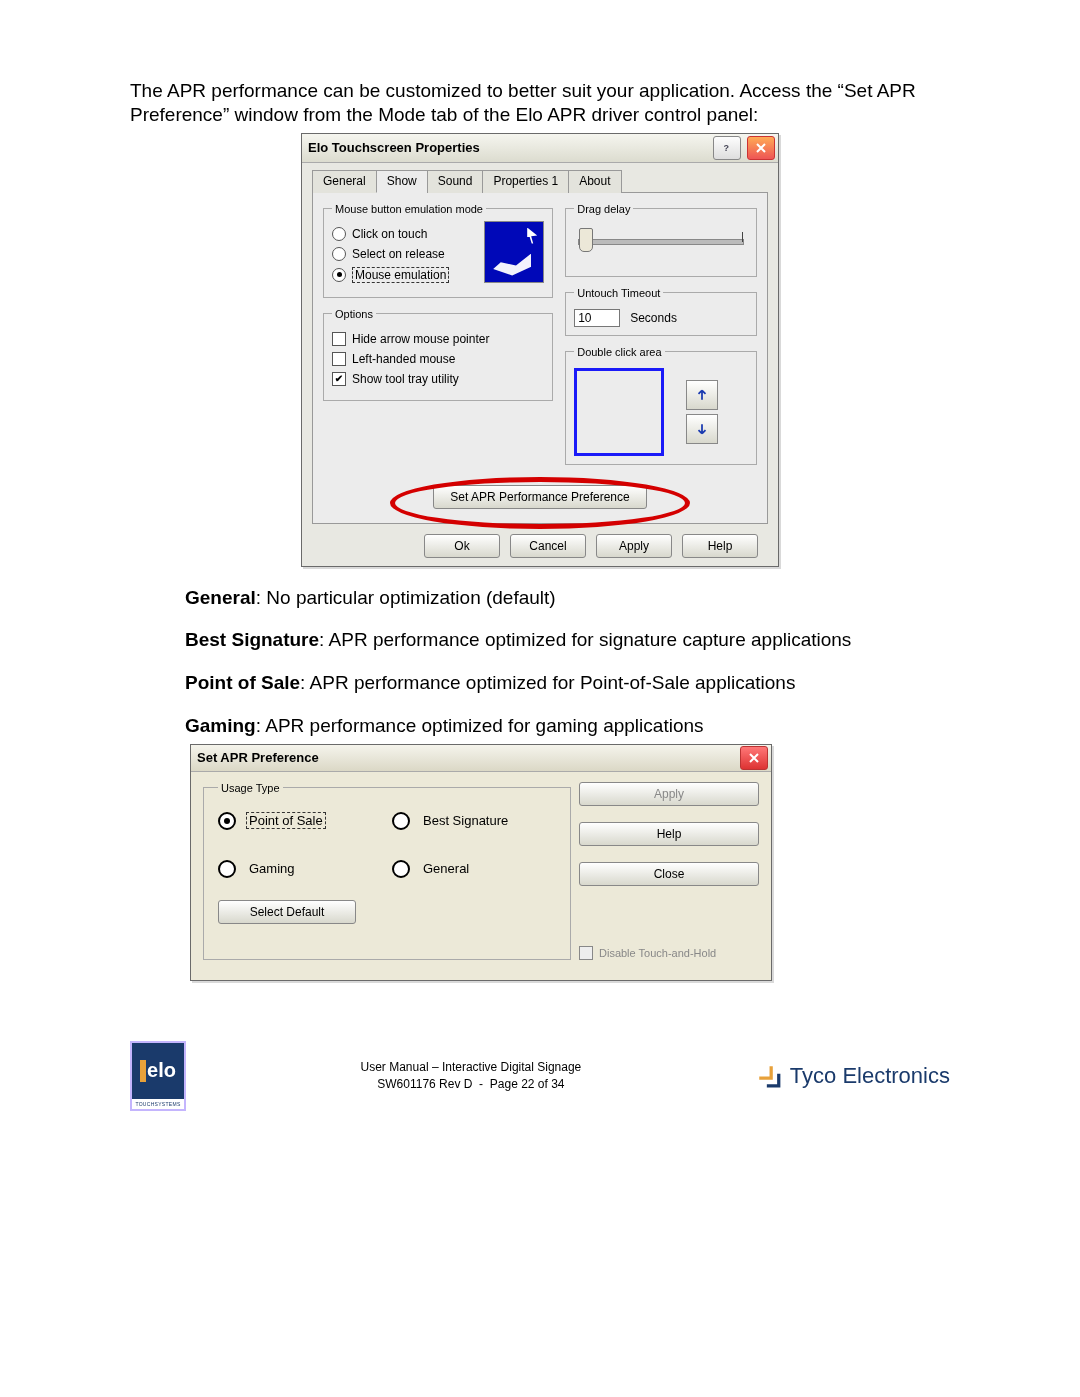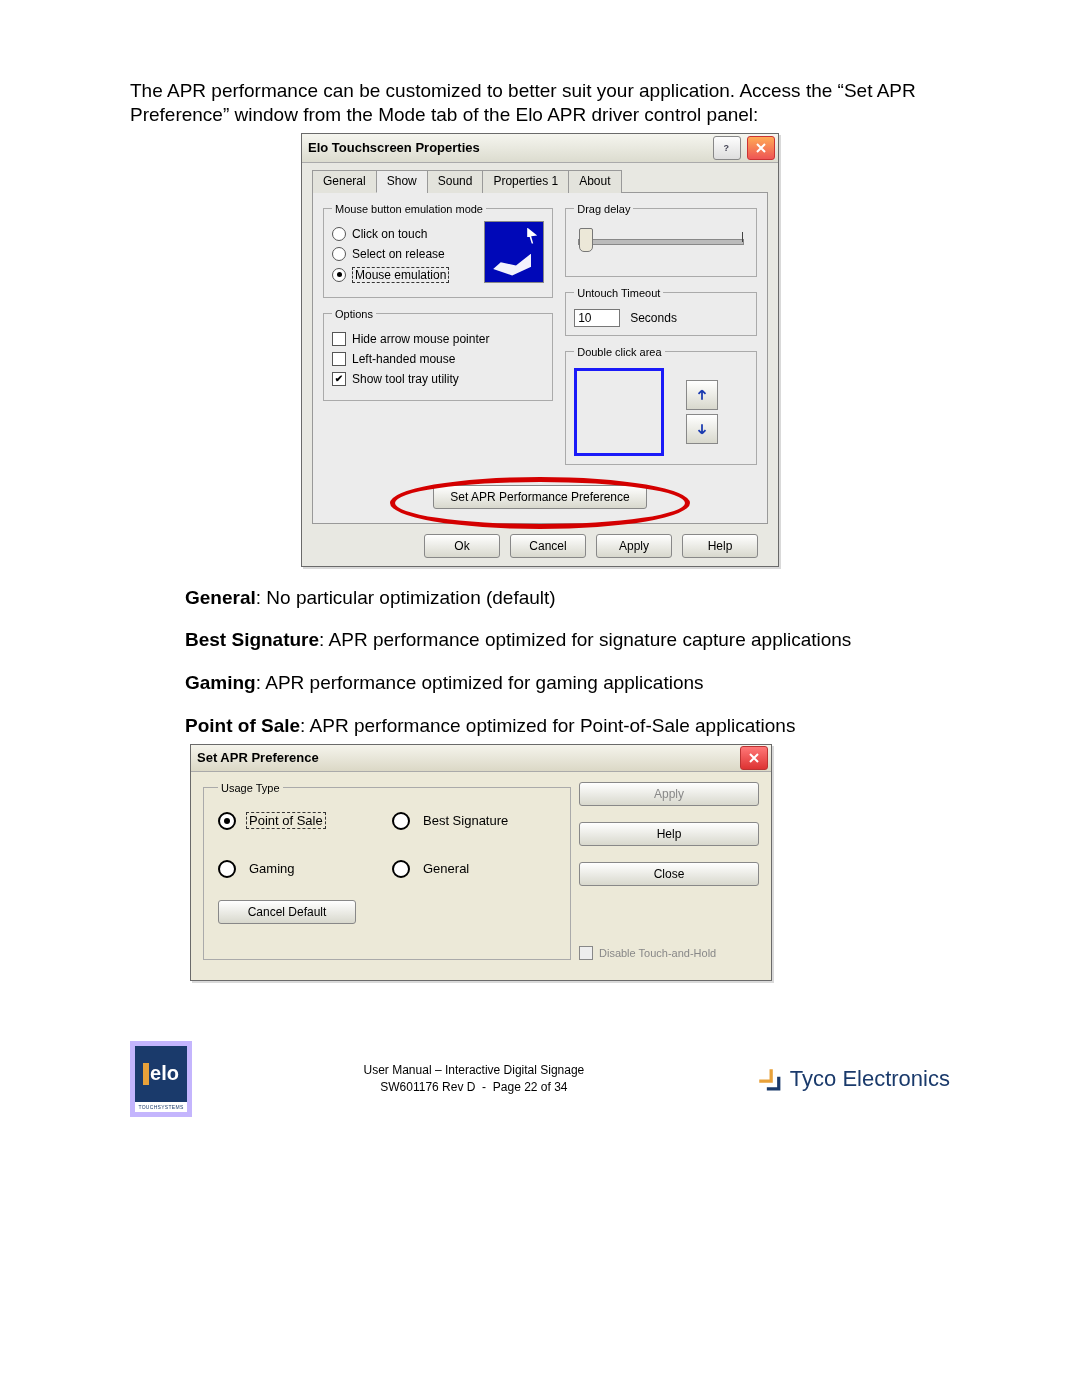--- a/index.html
+++ b/index.html
@@ -155,21 +155,21 @@
   .side .btn-classic{width:100%;}
   .disabled{color:#888;}
   .chkline{display:flex;align-items:center;gap:6px;font-size:11px;color:#888;margin-top:44px;}
   .chk2{width:12px;height:12px;border:1px solid #888;background:#eee;}
 
   
   .footer{
     display:flex;align-items:center;justify-content:space-between;
     margin-top:60px;
   }
-  .elo-logo{width:52px;height:66px;border:5px solid #c4b5fd;background:#fff;display:flex;flex-direction:column;}
+  .elo-logo{width:52px;height:66px;border:2px solid #c4b5fd;background:#fff;display:flex;flex-direction:column;}
   .elo-logo .top{flex:1;display:flex;align-items:center;justify-content:center;background:#1a3a6b;}
   .elo-logo .top span{color:#fff;font-weight:bold;font-size:20px;font-family:Arial;}
   .elo-logo .top .bar{display:inline-block;width:6px;height:22px;background:#e8a13a;margin-right:1px;vertical-align:middle;}
   .elo-logo .bot{font-size:5px;color:#1a3a6b;text-align:center;padding:2px 0;letter-spacing:.3px;}
   .foot-text{text-align:center;font-size:12px;line-height:1.35;}
   .tyco{display:flex;align-items:center;gap:8px;font-size:22px;color:#1a3a6b;}
 </style>
 </head>
 <body>
 
@@ -293,22 +293,22 @@
         <button class="btn-classic">Ok</button>
         <button class="btn-classic">Cancel</button>
         <button class="btn-classic">Apply</button>
         <button class="btn-classic">Help</button>
       </div>
     </div>
   </div>
 
   <p class="body-text indent"><b>General</b><span>: No particular optimization (default)</span></p>
   <p class="body-text indent"><b>Best Signature</b><span>: APR performance optimized for signature capture applications</span></p>
+  <p class="body-text indent"><b>Point of Sale</b><span>: APR performance optimized for Point-of-Sale applications</span></p>
   <p class="body-text indent"><b>Gaming</b><span>: APR performance optimized for gaming applications</span></p>
-  <p class="body-text indent"><b>Point of Sale</b><span>: APR performance optimized for Point-of-Sale applications</span></p>
 
   <div class="win2">
     <div class="titlebar2">
       <span class="title">Set APR Preference</span>
       <div class="xbtn">
         <svg viewBox="0 0 24 24" width="12" height="12">
             <path d="M4 4 L20 20 M20 4 L4 20" stroke="#fff" stroke-width="4"></path>
           </svg>
       </div>
     </div>
@@ -328,21 +328,21 @@
           </div>
           <div class="opt">
             <span class="rad2"></span>
             <span class="lbl">Gaming</span>
           </div>
           <div class="opt">
             <span class="rad2"></span>
             <span class="lbl">General</span>
           </div>
         </div>
-        <button class="btn-classic sel-default">Cancel Default</button>
+        <button class="btn-classic sel-default">Select Default</button>
       </fieldset>
 
       <div class="side">
         <button class="btn-classic disabled">Apply</button>
         <button class="btn-classic">Help</button>
         <button class="btn-classic">Close</button>
         <div class="chkline">
           <span class="chk2"></span>
           <span>Disable Touch-and-Hold</span>
         </div>

